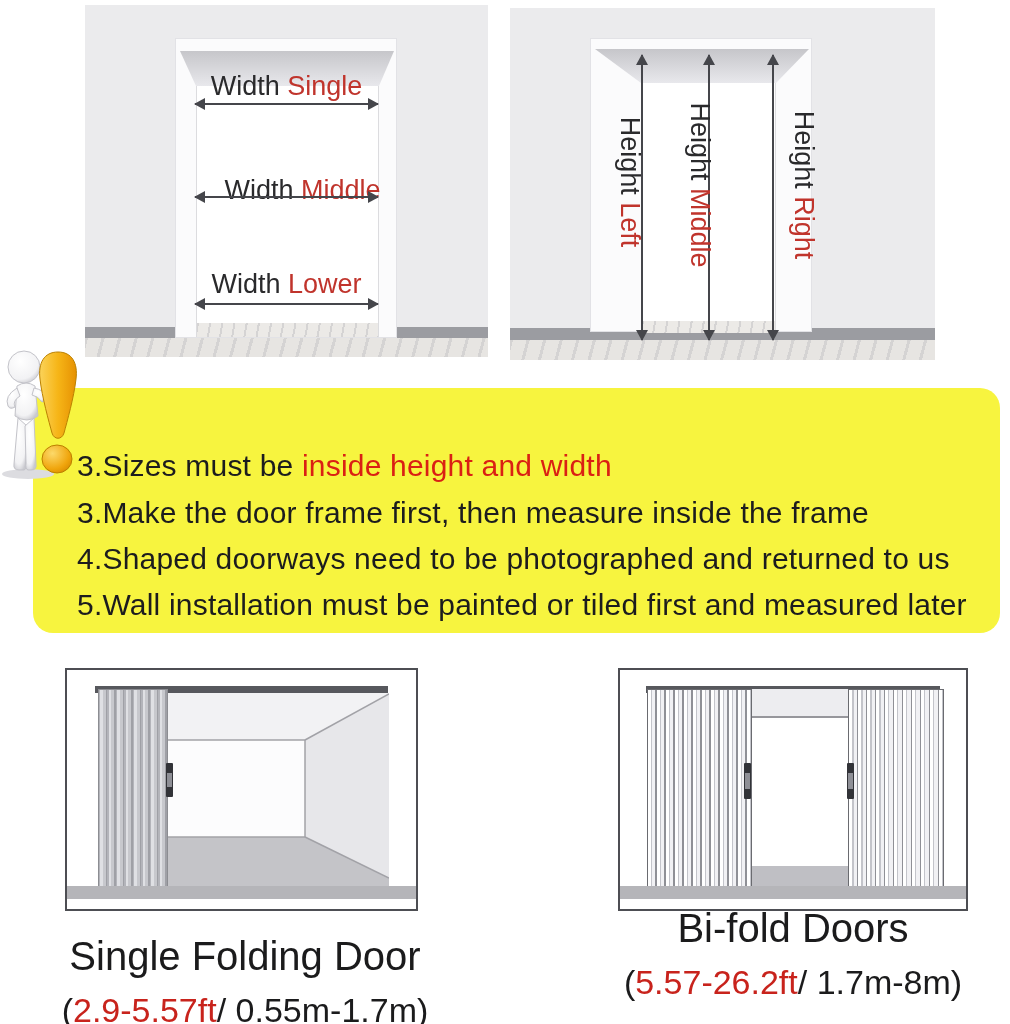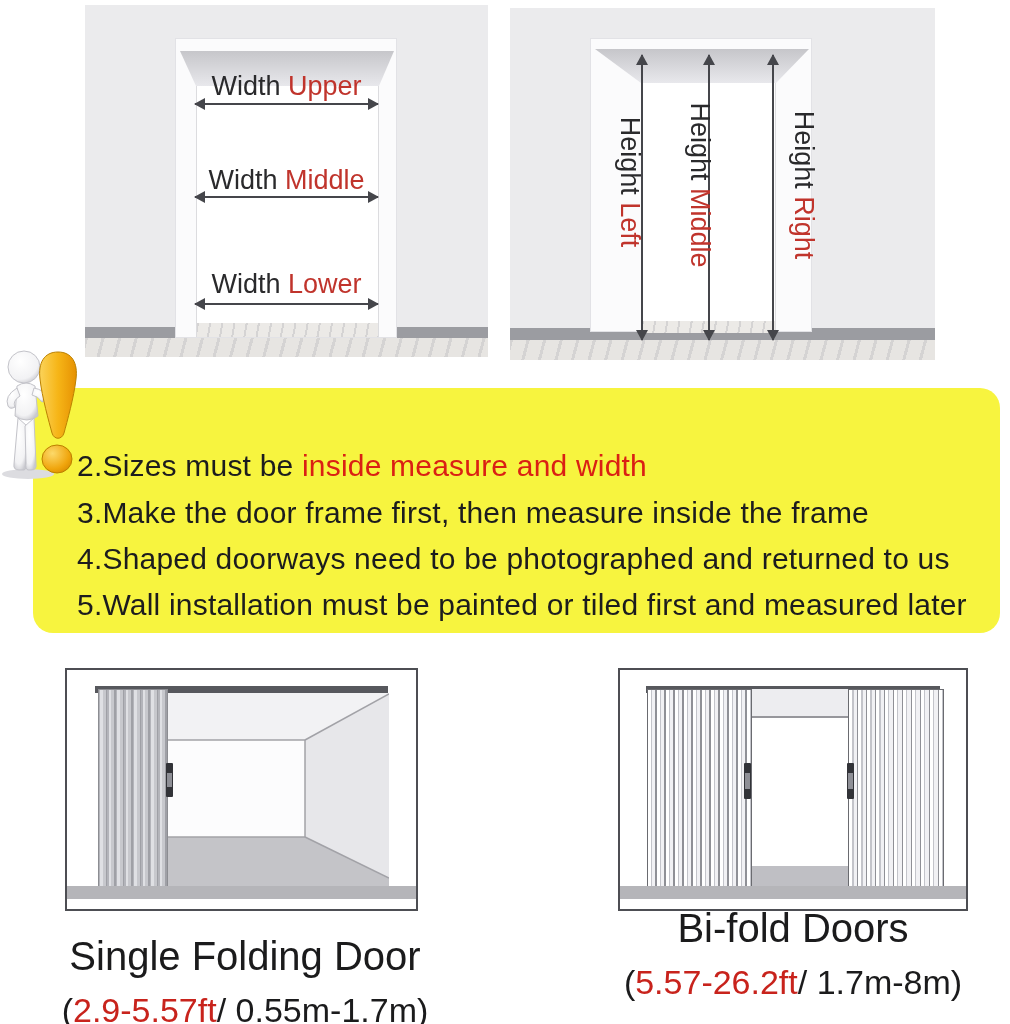--- a/index.html
+++ b/index.html
@@ -67,28 +67,28 @@
     <div class="baseboard" style="top:322px;height:11px;"></div>
     <div class="floorstrip" style="top:333px;height:19px;"></div>
     <div class="casing" style="left:90px;top:33px;width:222px;height:300px;">
       <div class="headreveal" style="left:0;top:12px;width:222px;height:35px;clip-path:polygon(4px 0,218px 0,203px 35px,20px 35px);"></div>
       <div class="opening" style="left:20px;top:47px;width:183px;height:251px;">
         <div class="opening-floor" style="height:14px;"></div>
       </div>
     </div>
 
     <div class="dimlabel w-label" style="top:66px;">
-      <span>Width </span><span class="red">Upper</span>
+      <span>Width </span><span class="red">Single</span>
     </div>
     <div class="h-arrow" style="left:110px;top:98px;width:183px;">
         <i class="a-l"></i>
         <i class="a-r"></i>
       </div>
 
-    <div class="dimlabel w-label" style="top:160px;">
+    <div class="dimlabel w-label" style="top:170px;padding-left:16px;">
       <span>Width </span><span class="red">Middle</span>
     </div>
     <div class="h-arrow" style="left:110px;top:191px;width:183px;">
         <i class="a-l"></i>
         <i class="a-r"></i>
       </div>
 
     <div class="dimlabel w-label" style="top:264px;">
       <span>Width </span><span class="red">Lower</span>
     </div>
@@ -127,21 +127,21 @@
     <div class="dimlabel v-label" style="left:189px;top:177px;">
       <span>Height </span><span class="red">Middle</span>
     </div>
     <div class="dimlabel v-label" style="left:293px;top:177px;">
       <span>Height </span><span class="red">Right</span>
     </div>
   </div>
 
   <div class="notice">
     <div class="notice-line" style="top:61px;">
-      <span>2.Sizes must be </span><span class="red">inside measure and width</span><span></span>
+      <span>3.Sizes must be </span><span class="red">inside height and width</span><span></span>
     </div>
     <div class="notice-line" style="top:108px;">
       <span>3.Make the door frame first, then measure inside the frame</span><span class="red"></span><span></span>
     </div>
     <div class="notice-line" style="top:154px;">
       <span>4.Shaped doorways need to be photographed and returned to us</span><span class="red"></span><span></span>
     </div>
     <div class="notice-line" style="top:200px;">
       <span>5.Wall installation must be painted or tiled first and measured later</span><span class="red"></span><span></span>
     </div>

